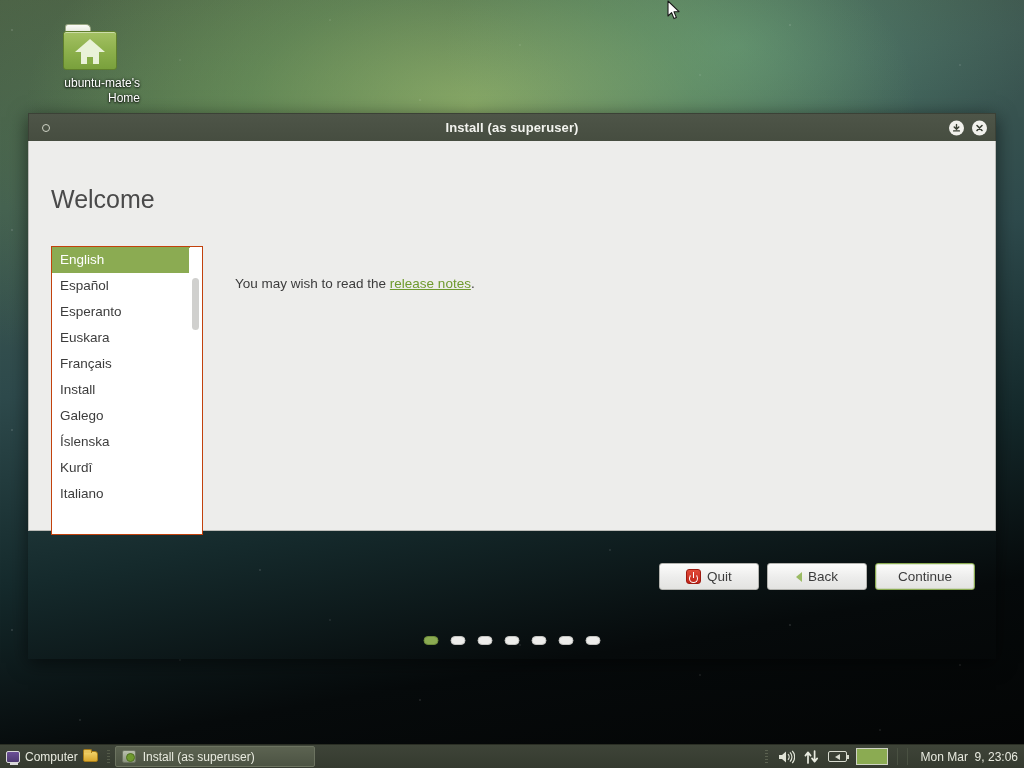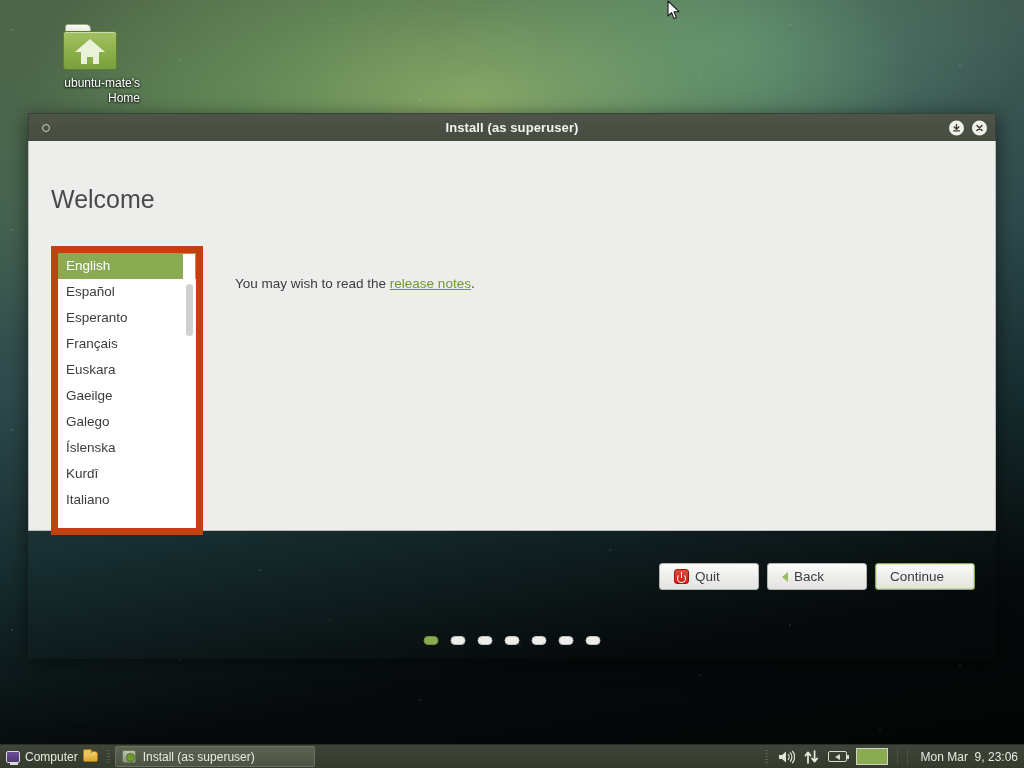--- a/index.html
+++ b/index.html
@@ -165,21 +165,21 @@
     font-size: 25px;
     color: #4a4a4a;
     font-weight: normal;
   }
 
   
   #lang-box {
     position: absolute; left: 22px; top: 105px;
     width: 152px; height: 289px;
     background: #ffffff;
-    border: 7px solid #c2410c;
+    border: 1px solid #c2410c;
     overflow: hidden;
   }
   #lang-list {
     position: relative;
     width: 138px;
   }
   .lang-item {
     height: 26px;
     line-height: 26px;
     padding-left: 8px;
@@ -223,21 +223,21 @@
   }
   .btn {
     height: 27px;
     min-width: 100px;
     padding: 0 14px;
     background: linear-gradient(#fcfcfb, #ececeb 55%, #e3e3e1);
     border: 1px solid #b3b3af;
     border-radius: 3px;
     font-size: 13.5px;
     color: #3c3c3c;
-    display: flex; align-items: center; justify-content: flex-start;
+    display: flex; align-items: center; justify-content: center;
     gap: 6px;
     cursor: pointer;
   }
   .btn.default {
     border-color: #8bab52;
     box-shadow: inset 0 0 0 1px rgba(139,171,82,.25);
   }
   .power-ico {
     width: 15px; height: 15px;
     border-radius: 3px;
@@ -458,23 +458,23 @@
 
     <div id="win-body">
 
       <div id="page-title">Welcome</div>
 
       <div id="lang-box">
         <div id="lang-list">
             <div class="lang-item selected">English</div>
             <div class="lang-item">Español</div>
             <div class="lang-item">Esperanto</div>
+            <div class="lang-item">Euskara</div>
             <div class="lang-item">Français</div>
-            <div class="lang-item">Euskara</div>
-            <div class="lang-item">Gaeilge</div>
+            <div class="lang-item">Install</div>
             <div class="lang-item">Galego</div>
             <div class="lang-item">Íslenska</div>
             <div class="lang-item">Kurdî</div>
             <div class="lang-item">Italiano</div>
           </div>
         <div id="lang-scrollbar">
           <div id="lang-thumb"></div>
         </div>
       </div>
 

